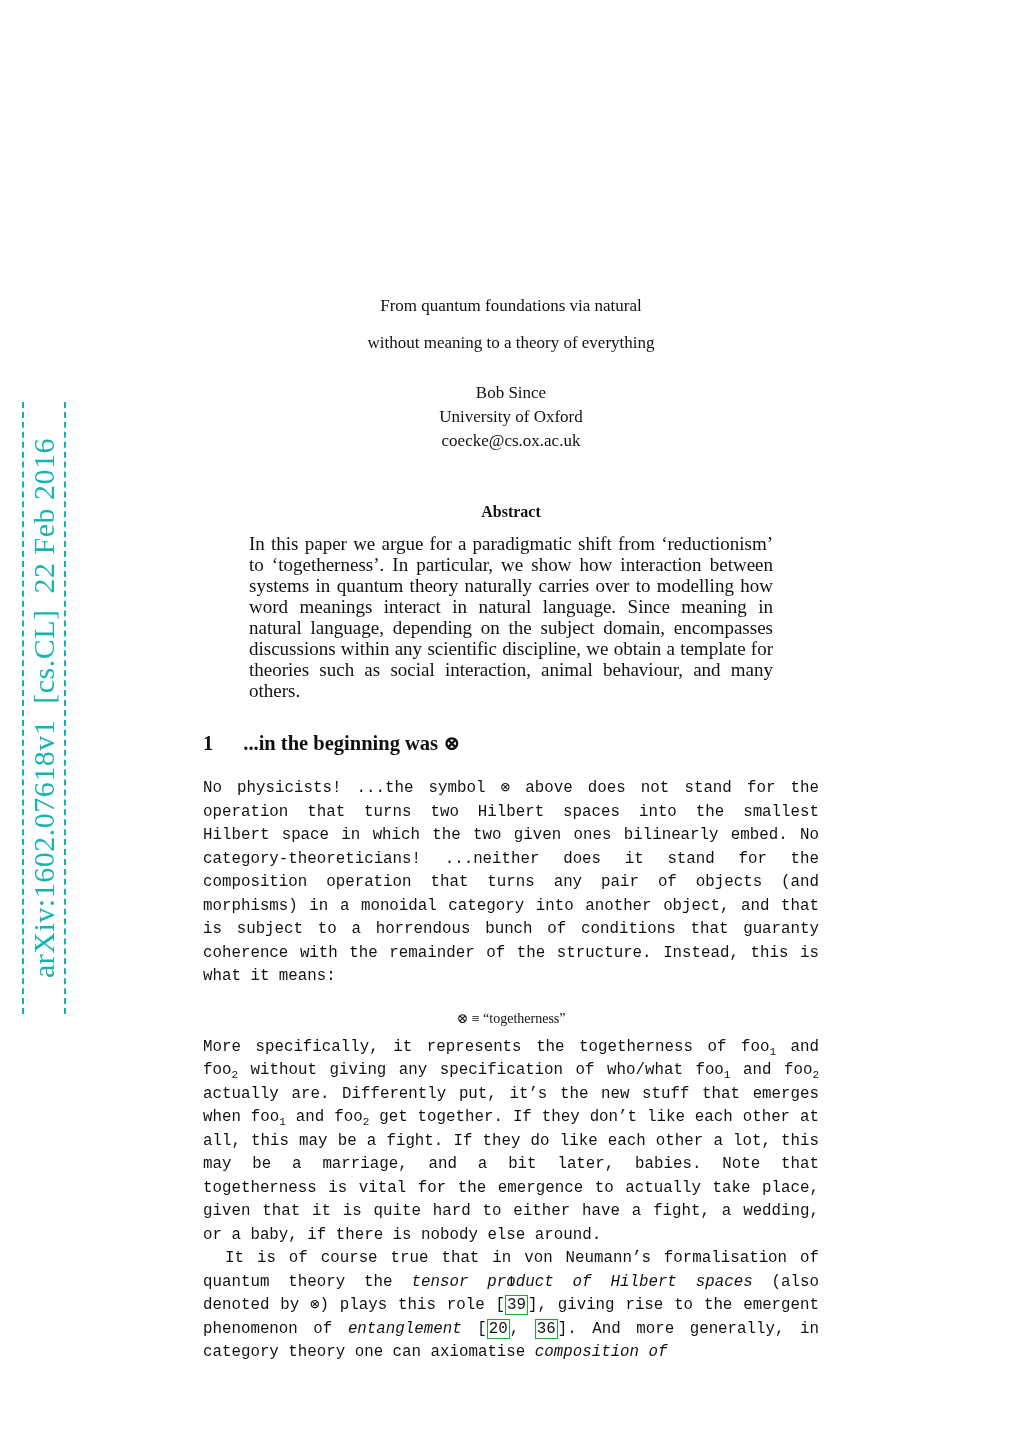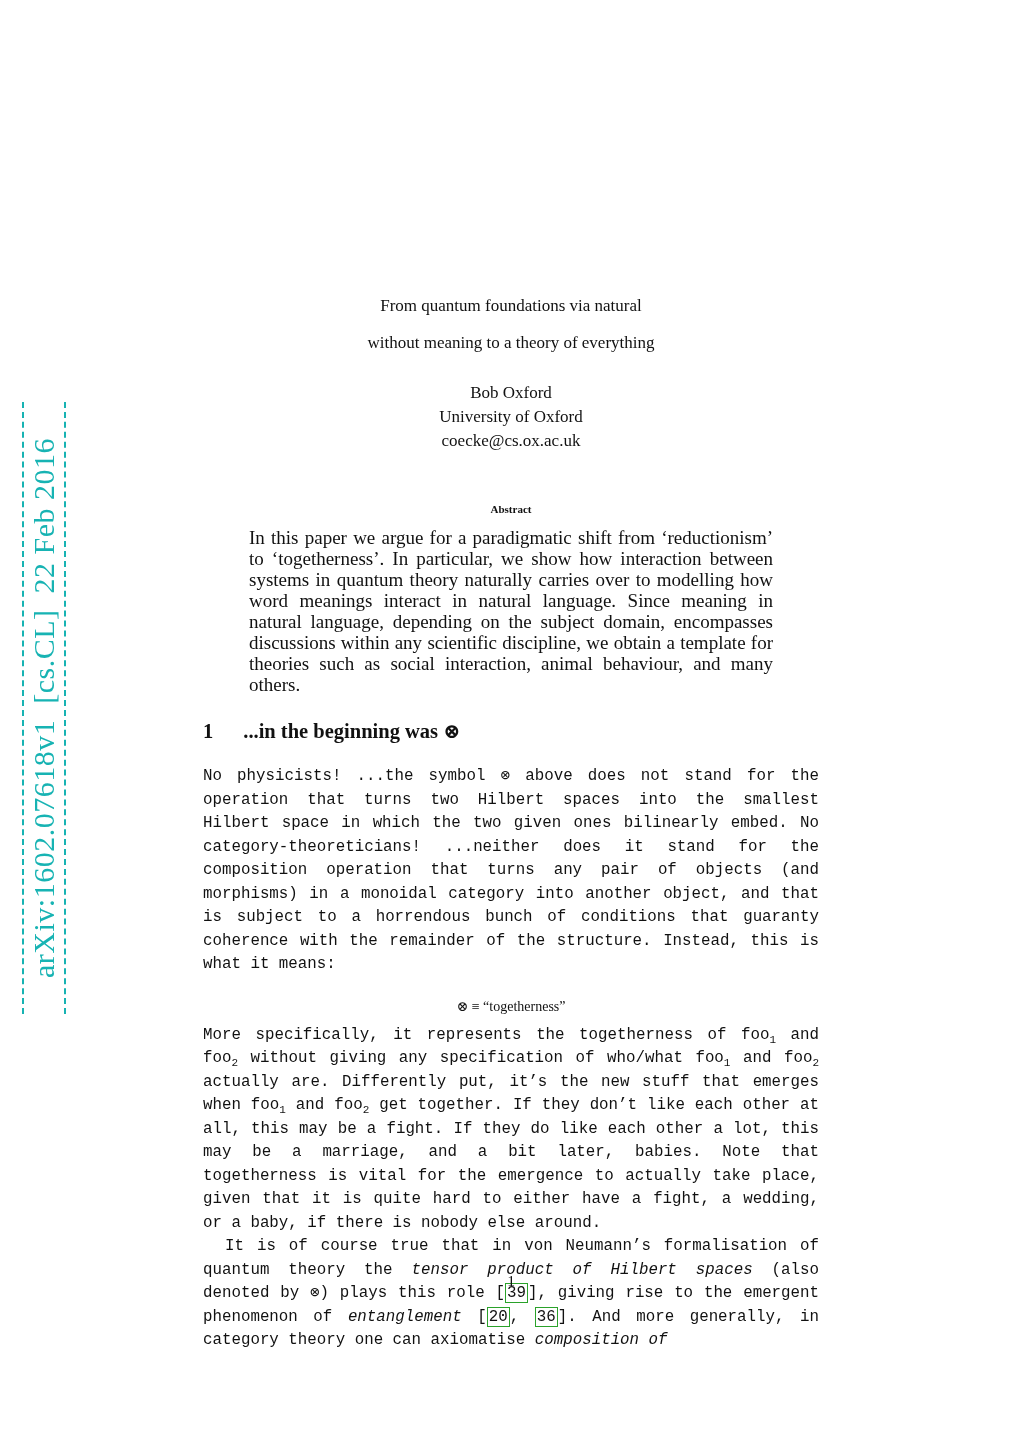--- a/index.html
+++ b/index.html
@@ -58,31 +58,31 @@
   .authorblock {
     margin-top: 20px;
     text-align: center;
     font-size: 17px;
     line-height: 24px;
   }
   .abstract-heading {
     margin-top: 50px;
     text-align: center;
     font-weight: bold;
-    font-size: 11px;
+    font-size: 16px;
   }
   .abstract-body {
     width: 524px;
     margin: 12px auto 0 auto;
     font-size: 19px;
     line-height: 21px;
     text-align: justify;
   }
   .section-heading {
-    margin-top: 24px;
+    margin-top: 30px;
     font-size: 20.5px;
     font-weight: bold;
   }
   .section-heading .secnum {
     margin-right: 30px;
   }
   .para {
     margin: 22px 0 0 0;
     font-size: 15.8px;
     line-height: 23.5px;
@@ -130,21 +130,21 @@
   <div class="watermark">arXiv:1602.07618v1  [cs.CL]  22 Feb 2016</div>
 
   <div class="content">
 
     <h1 class="title">
       <div>From quantum foundations via natural</div>
       <div>without meaning to a theory of everything</div>
     </h1>
 
     <div class="authorblock">
-      <div>Bob Oxford</div>
+      <div>Bob Since</div>
       <div>University of Oxford</div>
       <div>coecke@cs.ox.ac.uk</div>
     </div>
 
     <div class="abstract-heading">Abstract</div>
 
     <div class="abstract-body">In this paper we argue for a paradigmatic shift from ‘reductionism’ to ‘togetherness’. In particular, we show how interaction between systems in quantum theory naturally carries over to modelling how word meanings interact in natural language. Since meaning in natural language, depending on the subject domain, encompasses discussions within any scientific discipline, we obtain a template for theories such as social interaction, animal behaviour, and many others.</div>
 
     <h2 class="section-heading">
       <span class="secnum">1</span><span>...in the beginning was ⊗</span>

